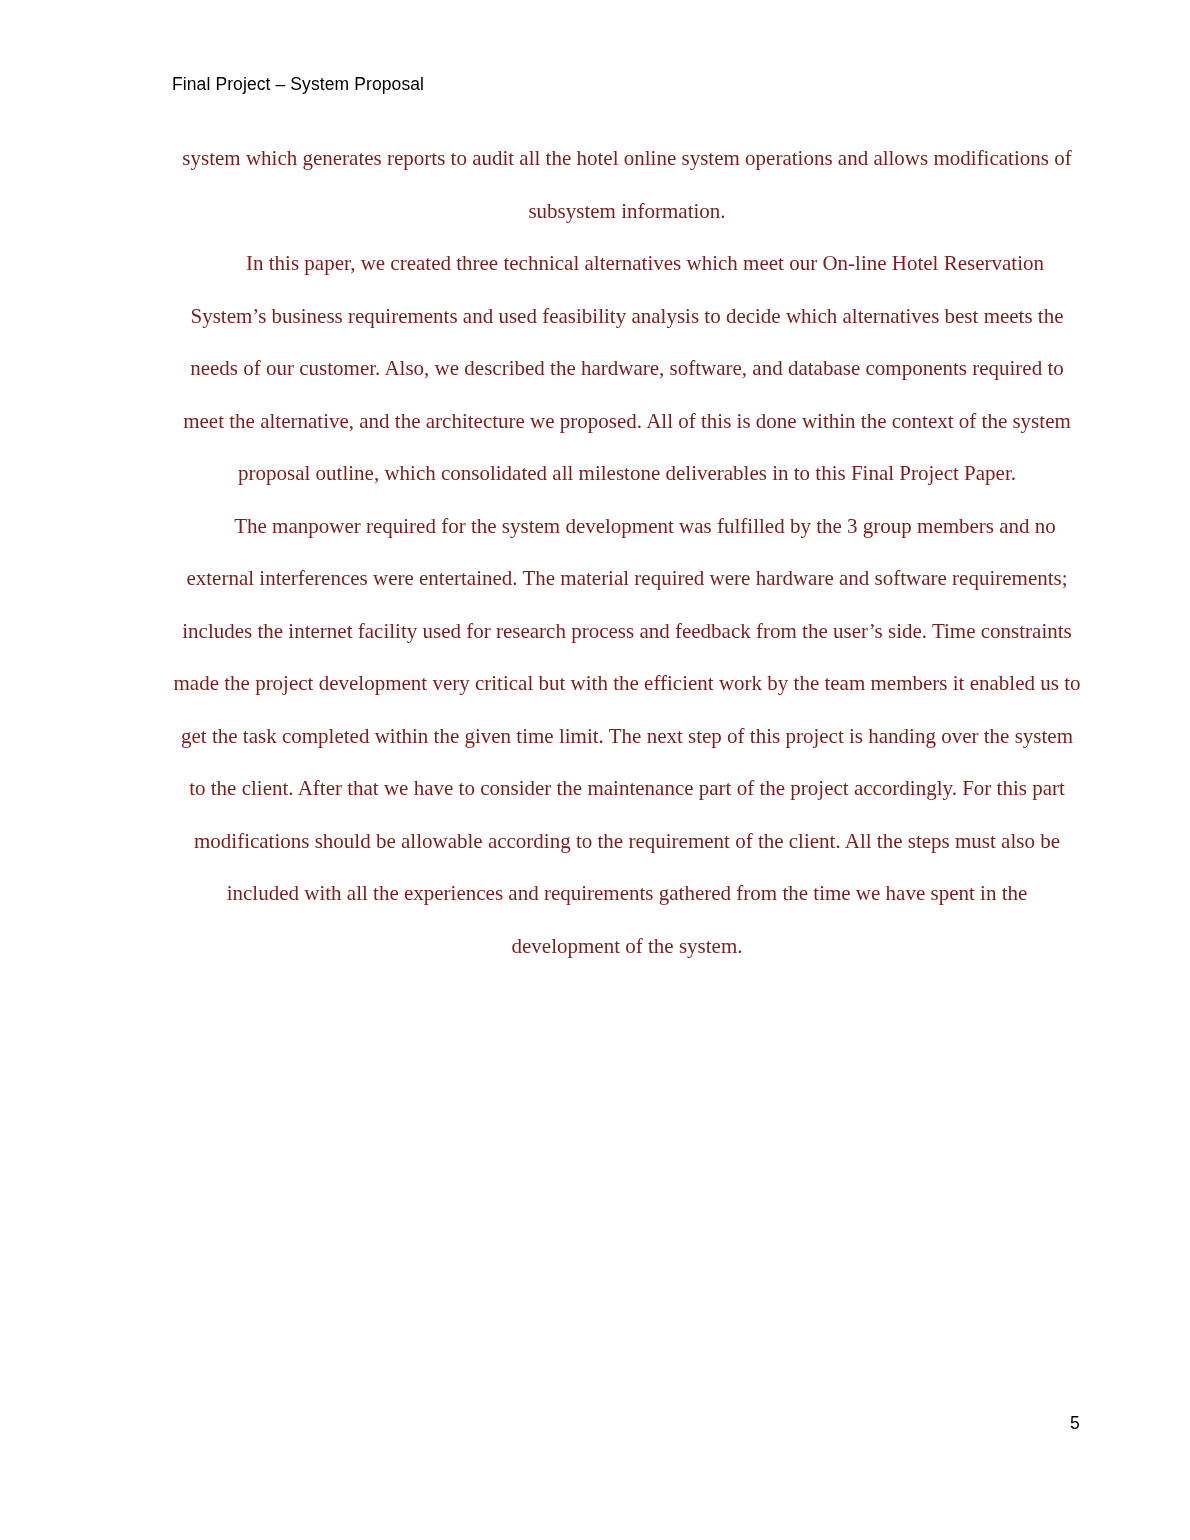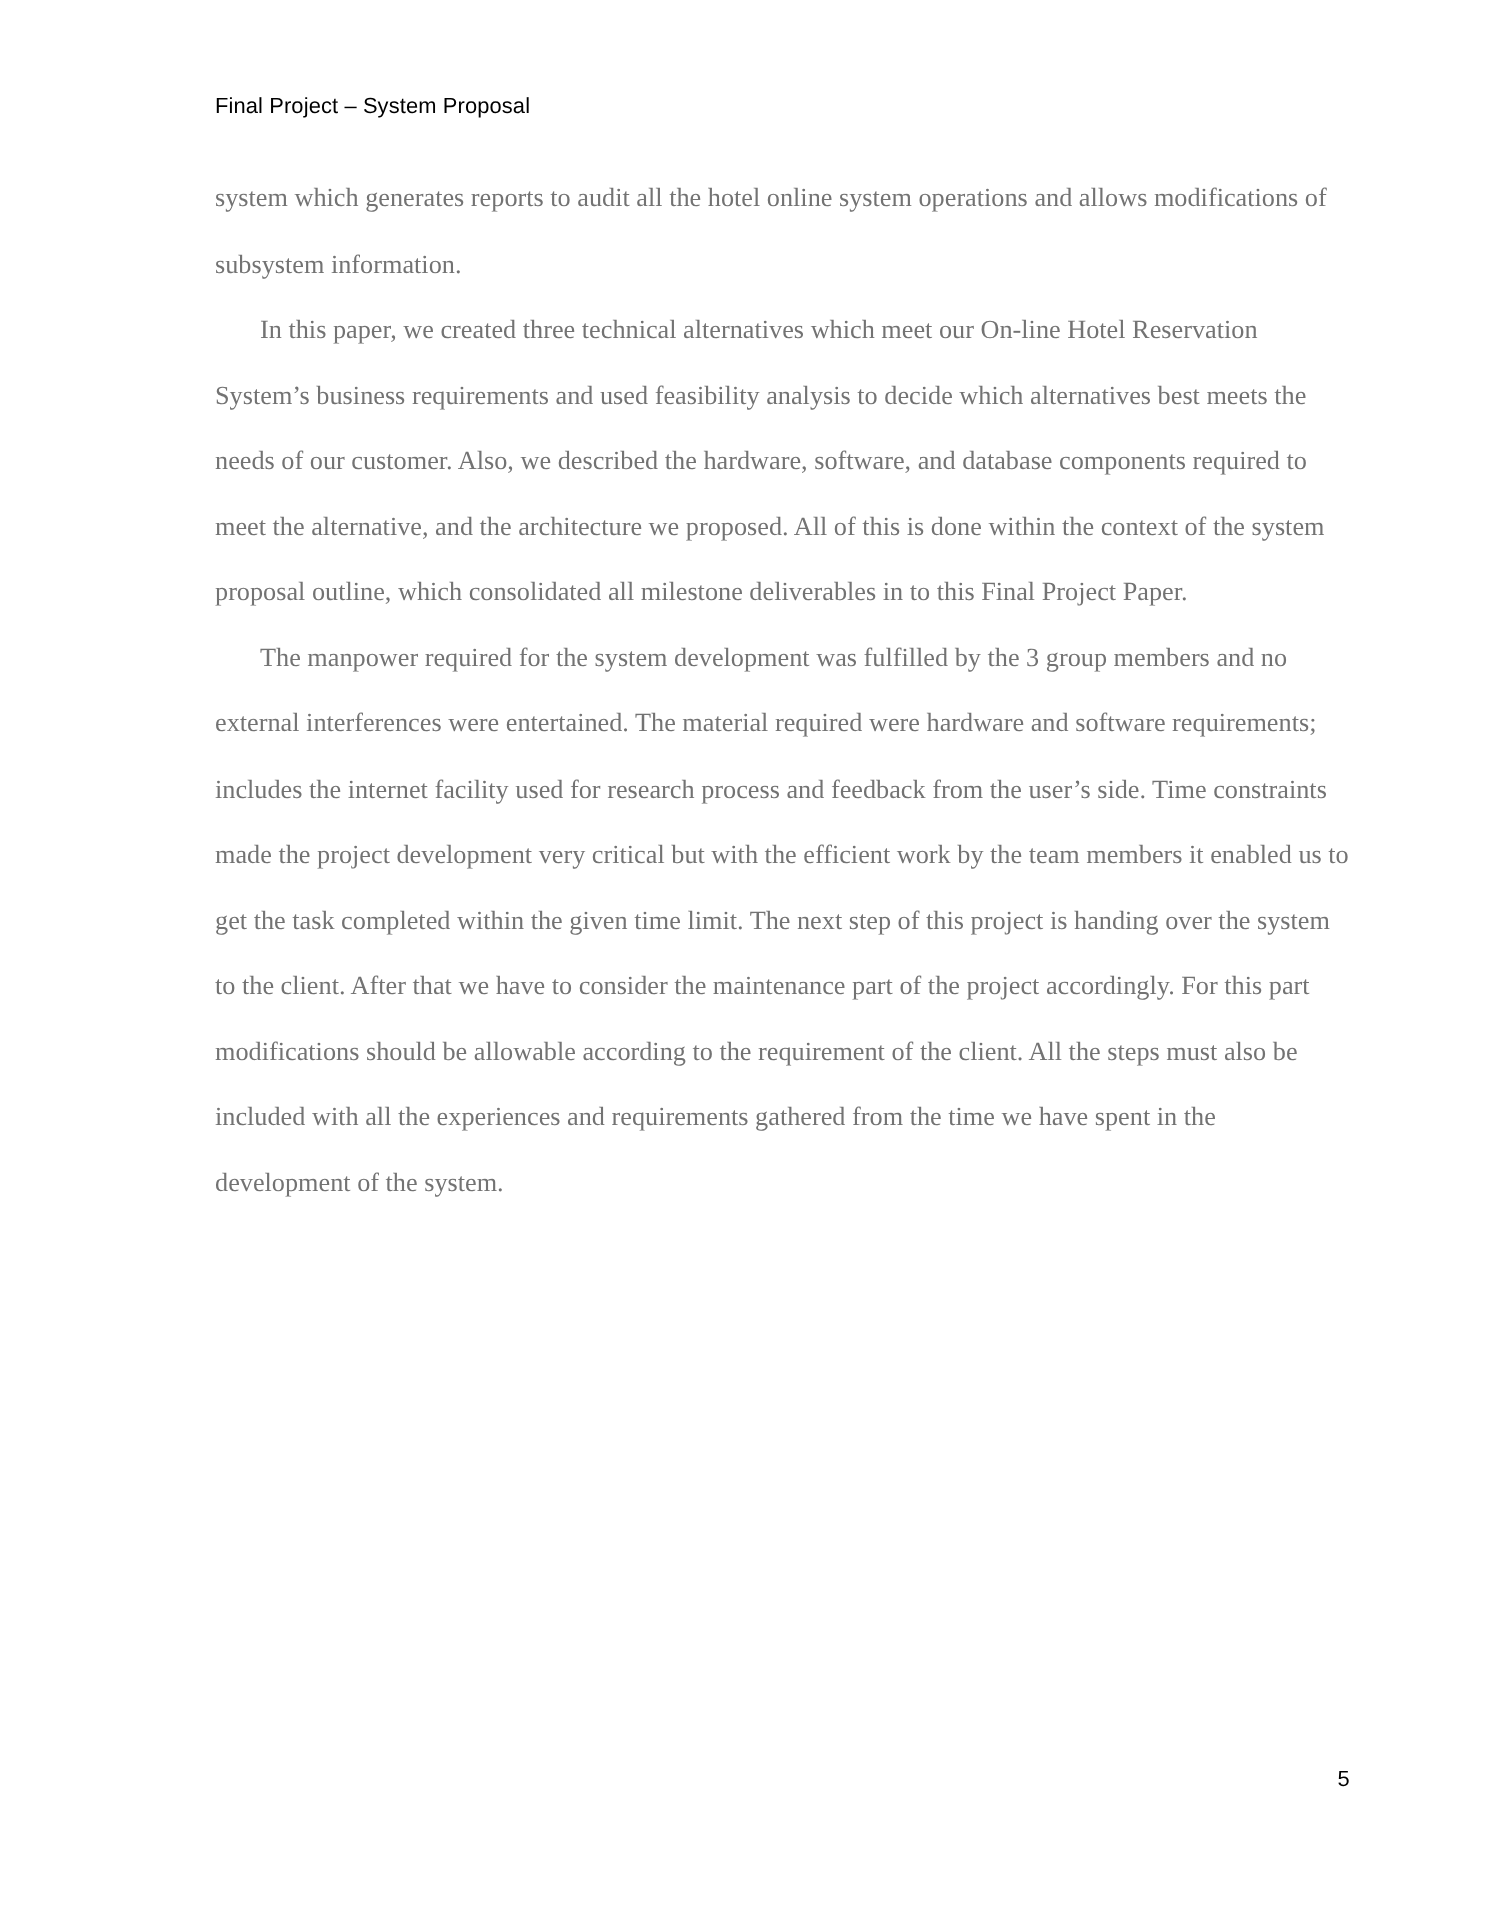--- a/index.html
+++ b/index.html
@@ -27,22 +27,22 @@
     letter-spacing: 0.1px;
   }
   .body-text {
     position: absolute;
     top: 132px;
     left: 140px;
     width: 910px;
     font-family: "Liberation Serif", serif;
     font-size: 21px;
     line-height: 52.5px;
-    color: #737373;
-    text-align: left;
+    color: #7f1d1d;
+    text-align: center;
   }
   .body-text p {
     margin: 0;
     padding: 0;
   }
   .body-text p.indent {
     text-indent: 36px;
   }
   .page-number {
     position: absolute;

